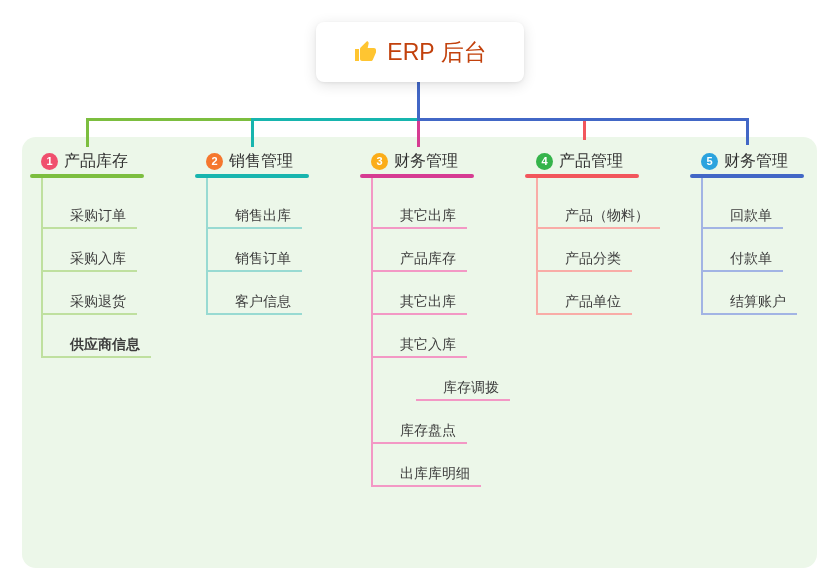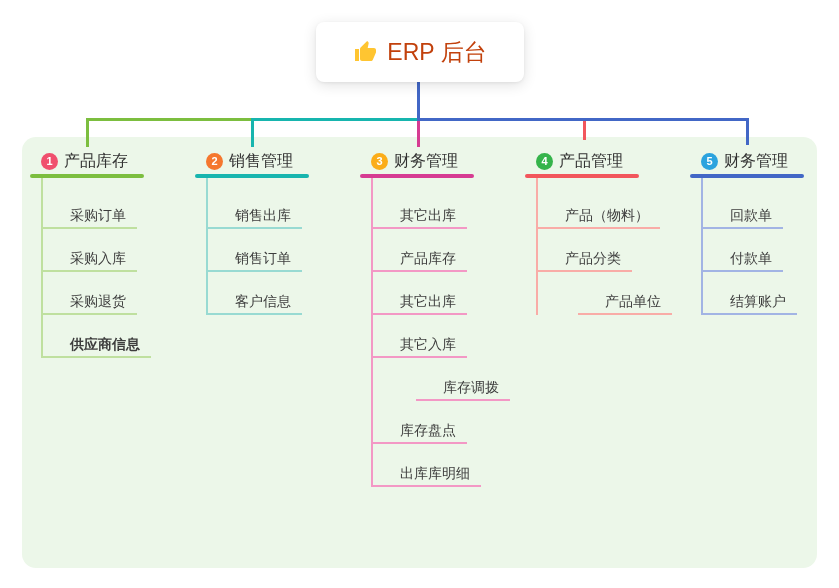--- a/index.html
+++ b/index.html
@@ -144,21 +144,21 @@
     </div>
     <div class="title-underline" style="background: rgb(242, 86, 92);"></div>
     <div class="children" style="border-left-color: rgb(249, 172, 167);">
         <div class="row">
           <span class="child" style="border-bottom-color: rgb(249, 172, 167);">产品（物料）</span>
         </div>
         <div class="row">
           <span class="child" style="border-bottom-color: rgb(249, 172, 167);">产品分类</span>
         </div>
         <div class="row">
-          <span class="child" style="border-bottom-color: rgb(249, 172, 167); margin-left: 40px;">产品单位</span>
+          <span class="child" style="border-bottom-color: rgb(249, 172, 167);">产品单位</span>
         </div>
       </div>
   </div>
     <div class="branch" style="left: 690px;">
     <div class="branch-title">
       <span class="badge" style="background: rgb(43, 163, 222);">5</span>
       <span>财务管理</span>
     </div>
     <div class="title-underline" style="background: rgb(66, 103, 198);"></div>
     <div class="children" style="border-left-color: rgb(162, 180, 228);">

